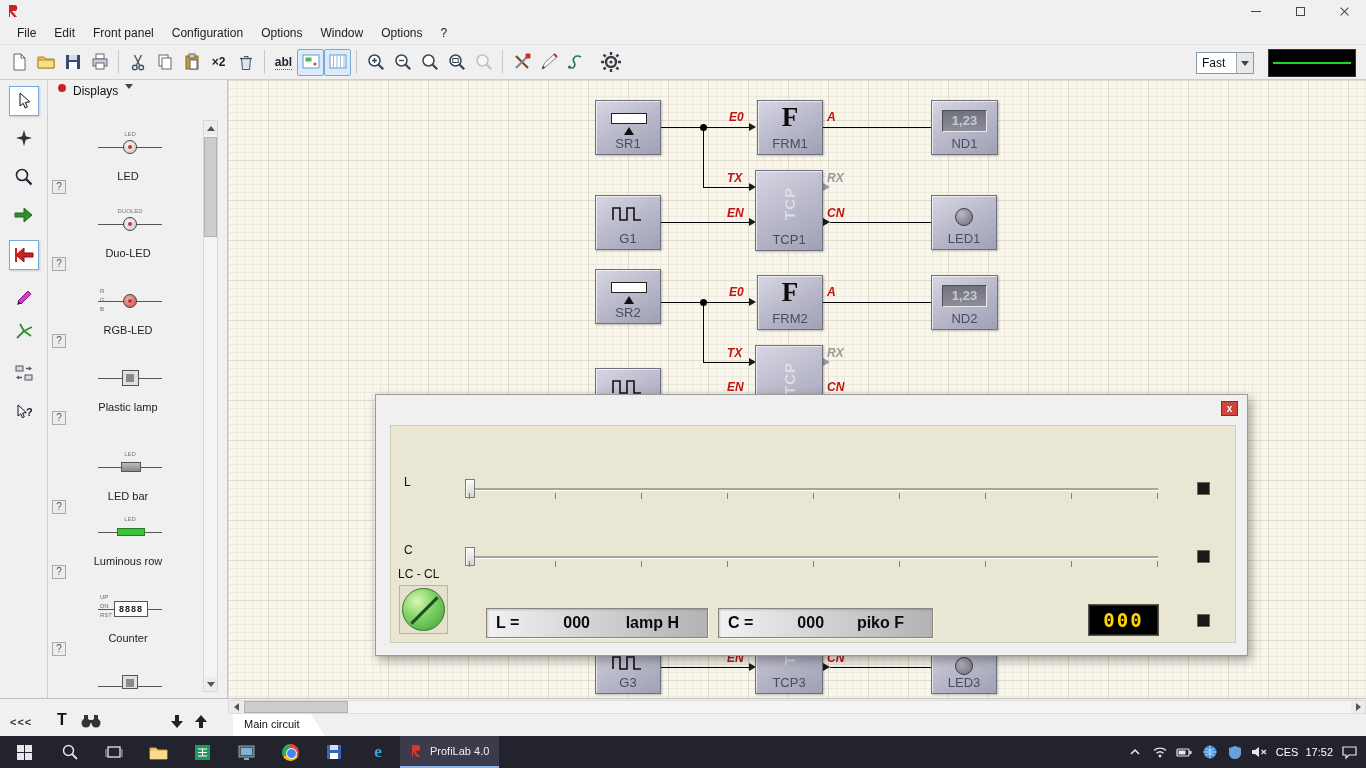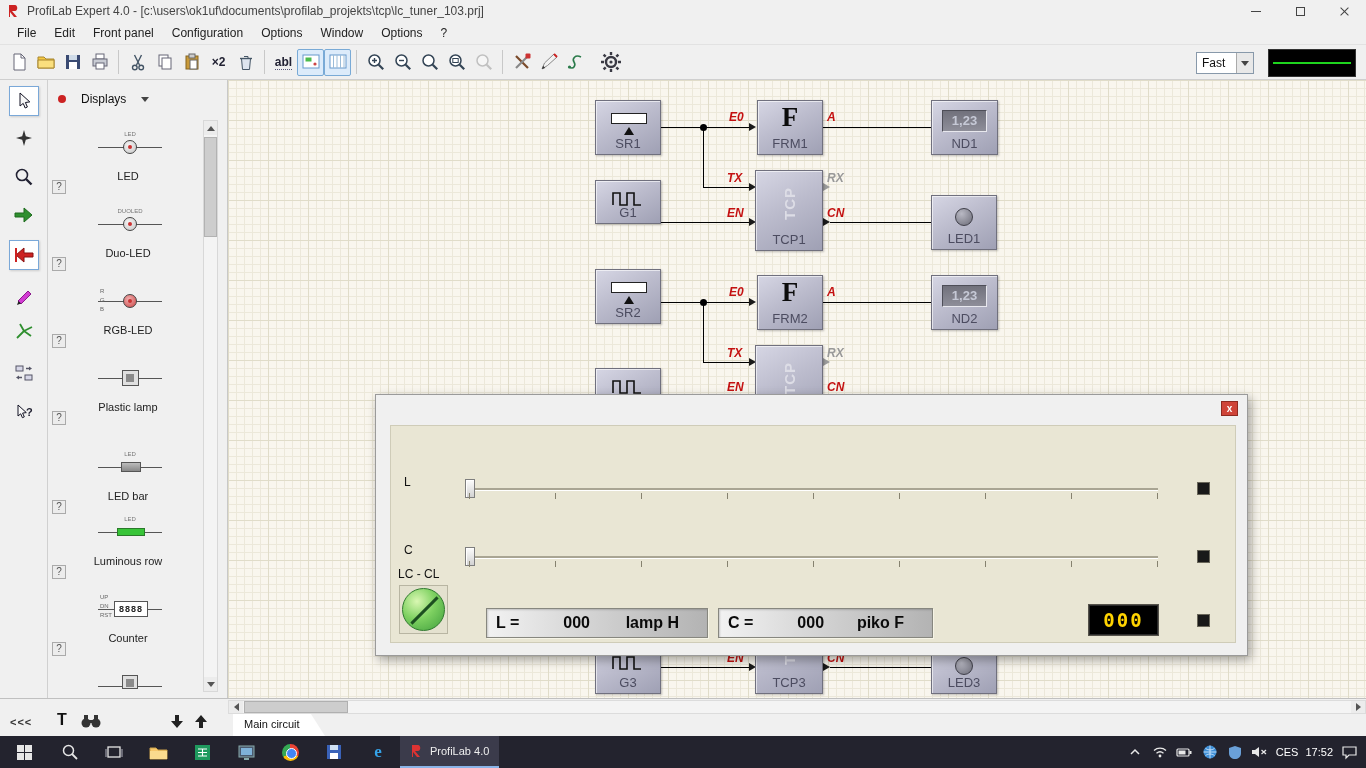--- a/index.html
+++ b/index.html
@@ -38,21 +38,21 @@
 #scope{position:absolute;right:10px;top:4px;width:88px;height:28px;background:#000;border:1px solid #333;display:flex;align-items:center;justify-content:center;}
 #scope .trace{width:78px;height:2px;background:#1ed41e;}
 
 
 #tools-col{position:absolute;left:0;top:80px;width:48px;height:656px;background:#f0f0f0;border-right:1px solid #d0d0d0;}
 .ltbtn{position:absolute;left:9px;width:30px;height:30px;display:flex;align-items:center;justify-content:center;border:1px solid transparent;}
 .ltbtn.selected{background:#fff;border:1px solid #7aa8d8;box-shadow:1px 1px 2px rgba(0,0,0,.15);}
 
 
 #displays-panel{position:absolute;left:48px;top:80px;width:180px;height:618px;background:#f0f0f0;border-right:1px solid #c8c8c8;}
-#displays-header{position:absolute;left:10px;top:12px;display:flex;align-items:center;gap:15px;}
+#displays-header{position:absolute;left:10px;top:4px;display:flex;gap:7px;}
 .red-dot{width:8px;height:8px;border-radius:50%;background:#cc2222;}
 #displays-header .hdr-text{font-size:12px;color:#111;}
 .ditem{position:absolute;left:0;width:168px;height:77px;}
 .ditem.partial{height:37px;overflow:hidden;}
 .dicon{position:absolute;left:30px;top:6px;width:104px;height:38px;display:flex;align-items:center;justify-content:center;}
 .dlabel{position:absolute;left:0;top:48px;width:160px;text-align:center;font-size:11px;color:#222;}
 .qbtn{position:absolute;left:4px;top:58px;width:14px;height:14px;background:#ececec;border:1px solid #aaa;font-size:10px;color:#555;text-align:center;line-height:12px;}
 .icwrap{position:relative;width:64px;height:34px;}
 .icwire{position:absolute;left:0;right:0;top:17px;height:1px;background:#555;}
 .iccap{position:absolute;left:0;right:0;top:1px;text-align:center;font-size:6px;color:#777;line-height:6px;}
@@ -146,21 +146,20 @@
 </style>
 </head>
 <body>
 
 <div id="screen">
 
   <div id="titlebar">
     <svg width="14" height="14" viewBox="0 0 14 14">
         <path d="M2 13V1h6c3 0 3 6 0 6H5l5 6H7L3 8v5z" fill="#cc2222"></path>
       </svg>
-    <span class="title-text">ProfiLab Expert 4.0 - [c:\users\ok1uf\documents\profilab_projekts\tcp\lc_tuner_103.prj]</span>
     <div class="win-controls">
       <div class="win-btn">
           <div class="min-glyph"></div>
         </div>
       <div class="win-btn">
           <div class="max-glyph"></div>
         </div>
       <div class="win-btn">
           <div class="close-glyph"></div>
         </div>
@@ -534,21 +533,21 @@
     <div class="comp-label">SR1</div>
   </div>
   <div class="comp" style="left:757px;top:100px;width:66px;height:55px">
     <div class="f-letter">F</div>
     <div class="comp-label">FRM1</div>
   </div>
   <div class="comp" style="left:931px;top:100px;width:67px;height:55px">
     <div class="nd-screen">1,23</div>
     <div class="comp-label">ND1</div>
   </div>
-  <div class="comp" style="left:595px;top:180px;width:66px;height:44px">
+  <div class="comp" style="left:595px;top:195px;width:66px;height:55px">
     <svg class="gwave" width="34" height="20" viewBox="0 0 34 20">
         <path d="M2 16V4h7v12h7V4h7v12h7" fill="none" stroke="#111" stroke-width="1.6"></path>
       </svg>
     <div class="comp-label">G1</div>
   </div>
   <div class="comp" style="left:755px;top:170px;width:68px;height:81px">
     <div class="tcp-vert">
         <span>TCP</span>
       </div>
     <div class="comp-label">TCP1</div>

